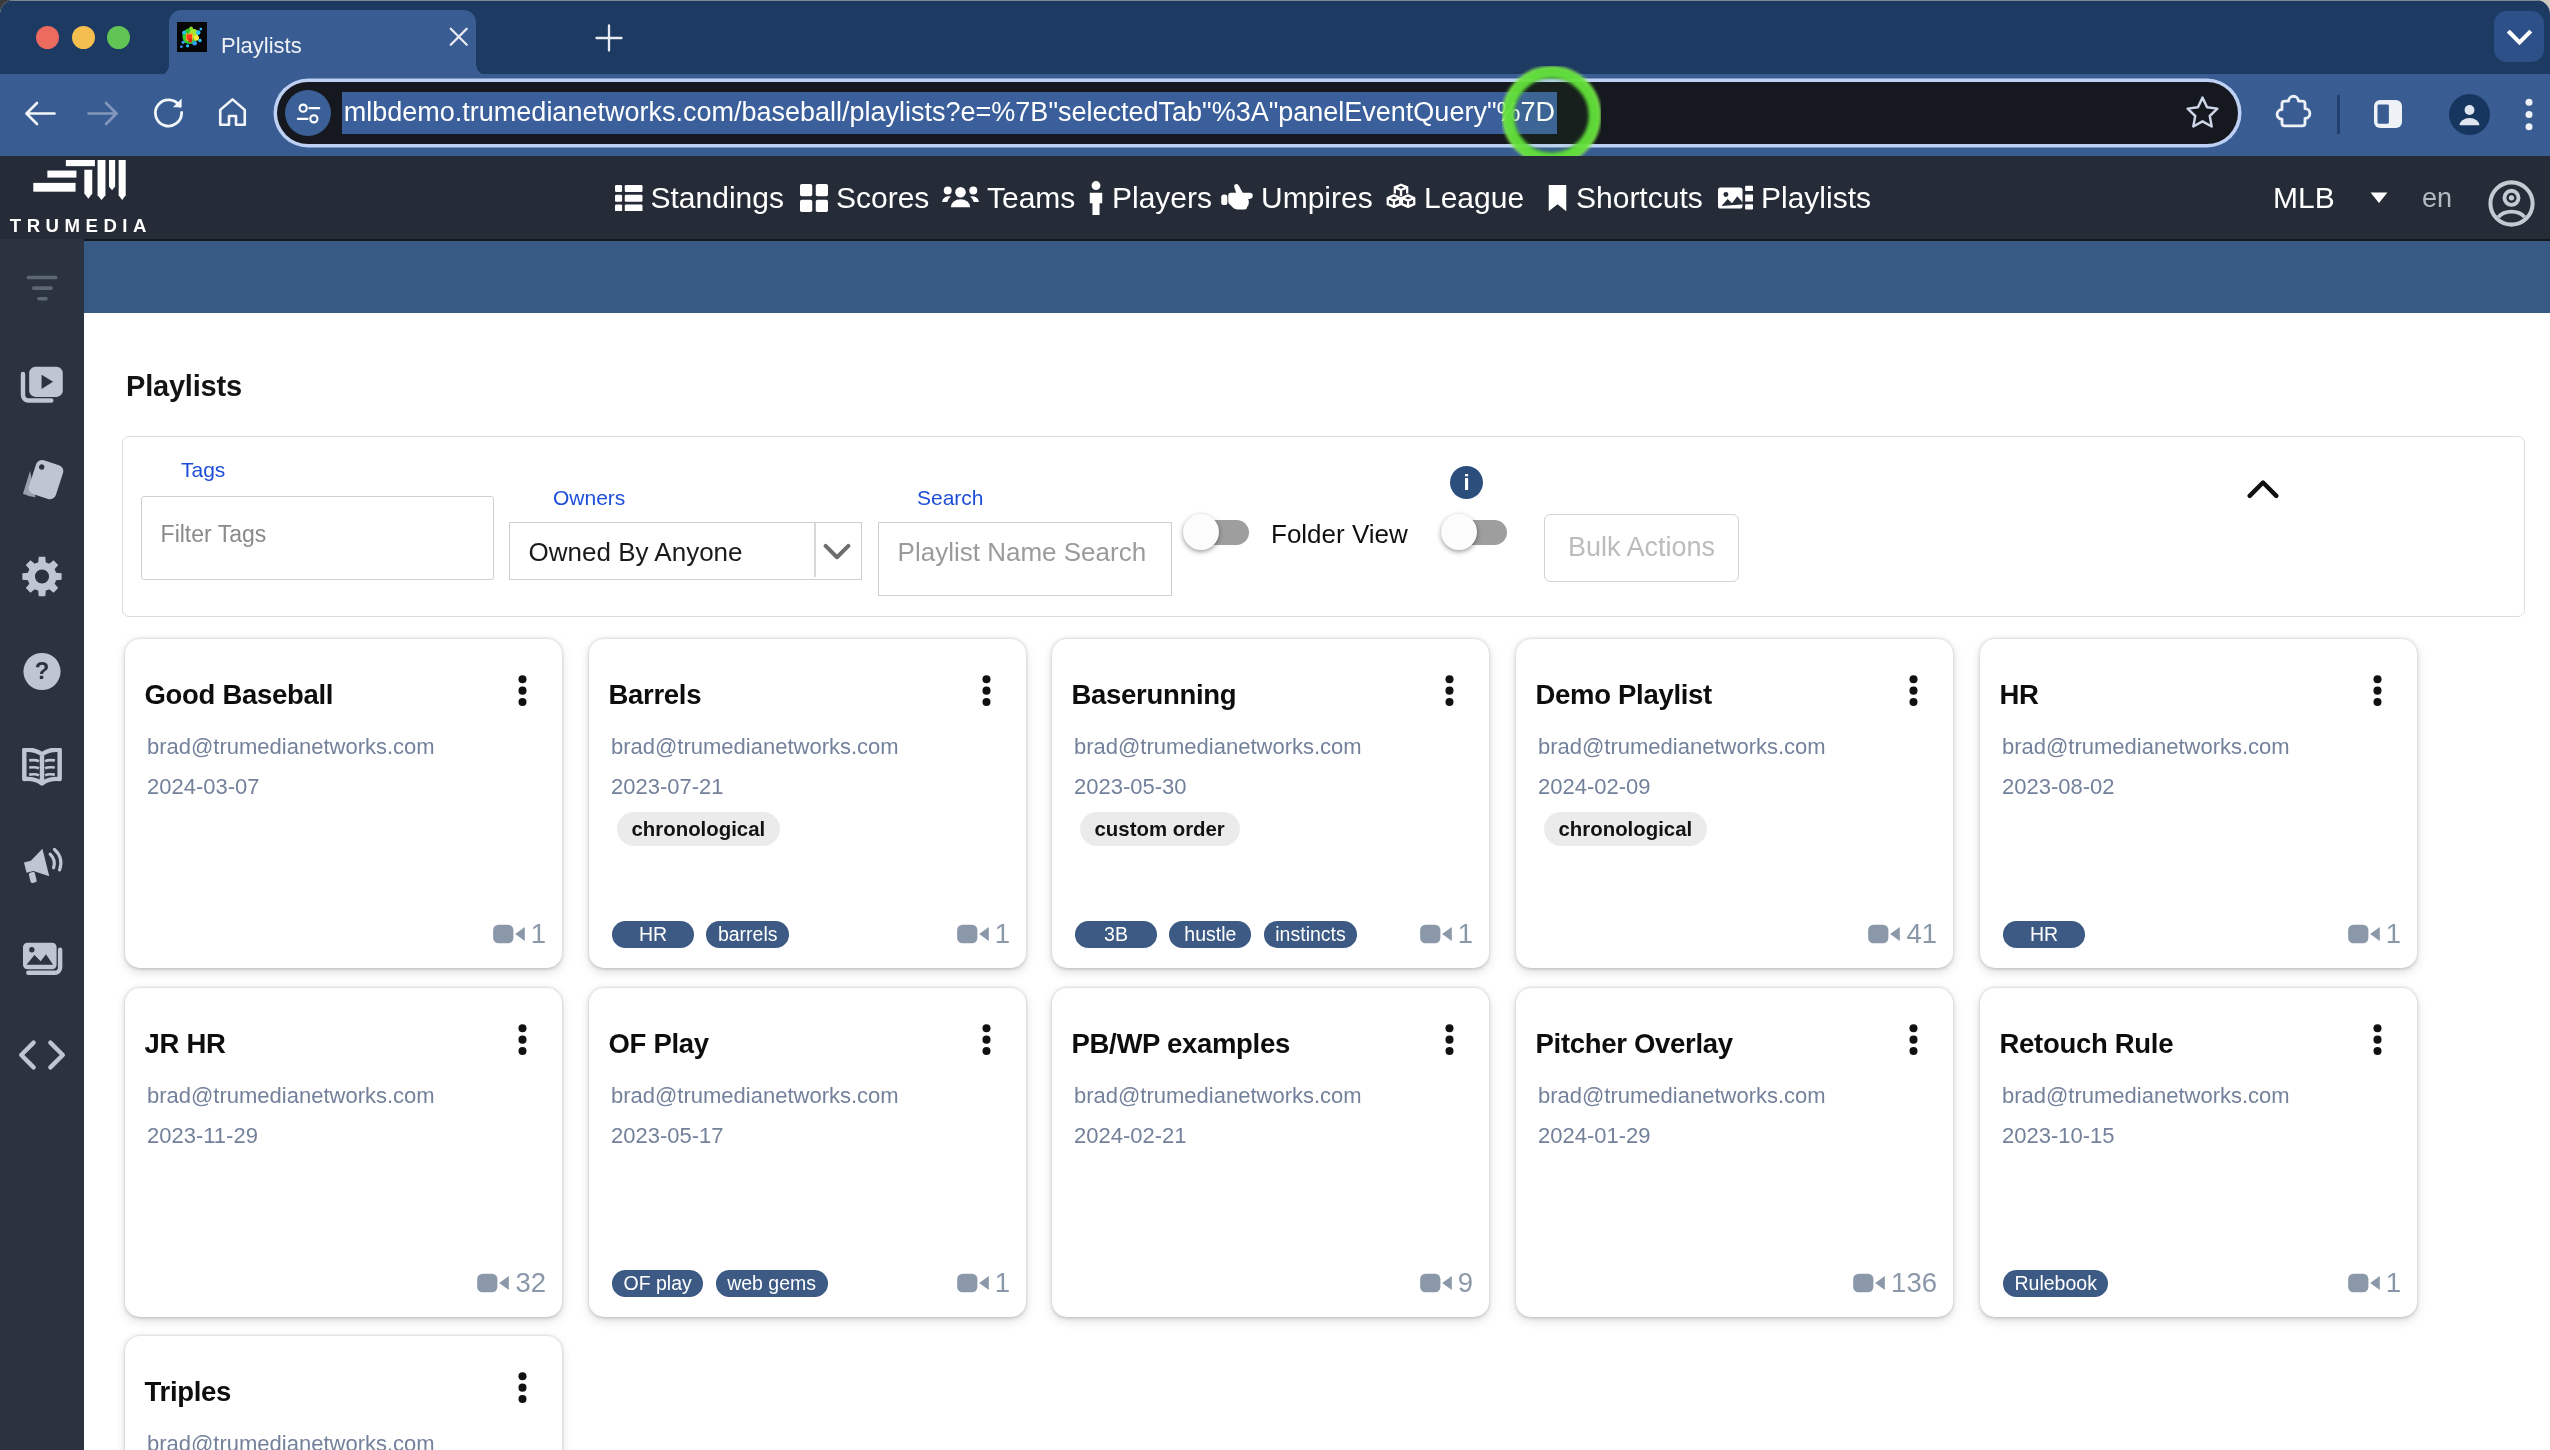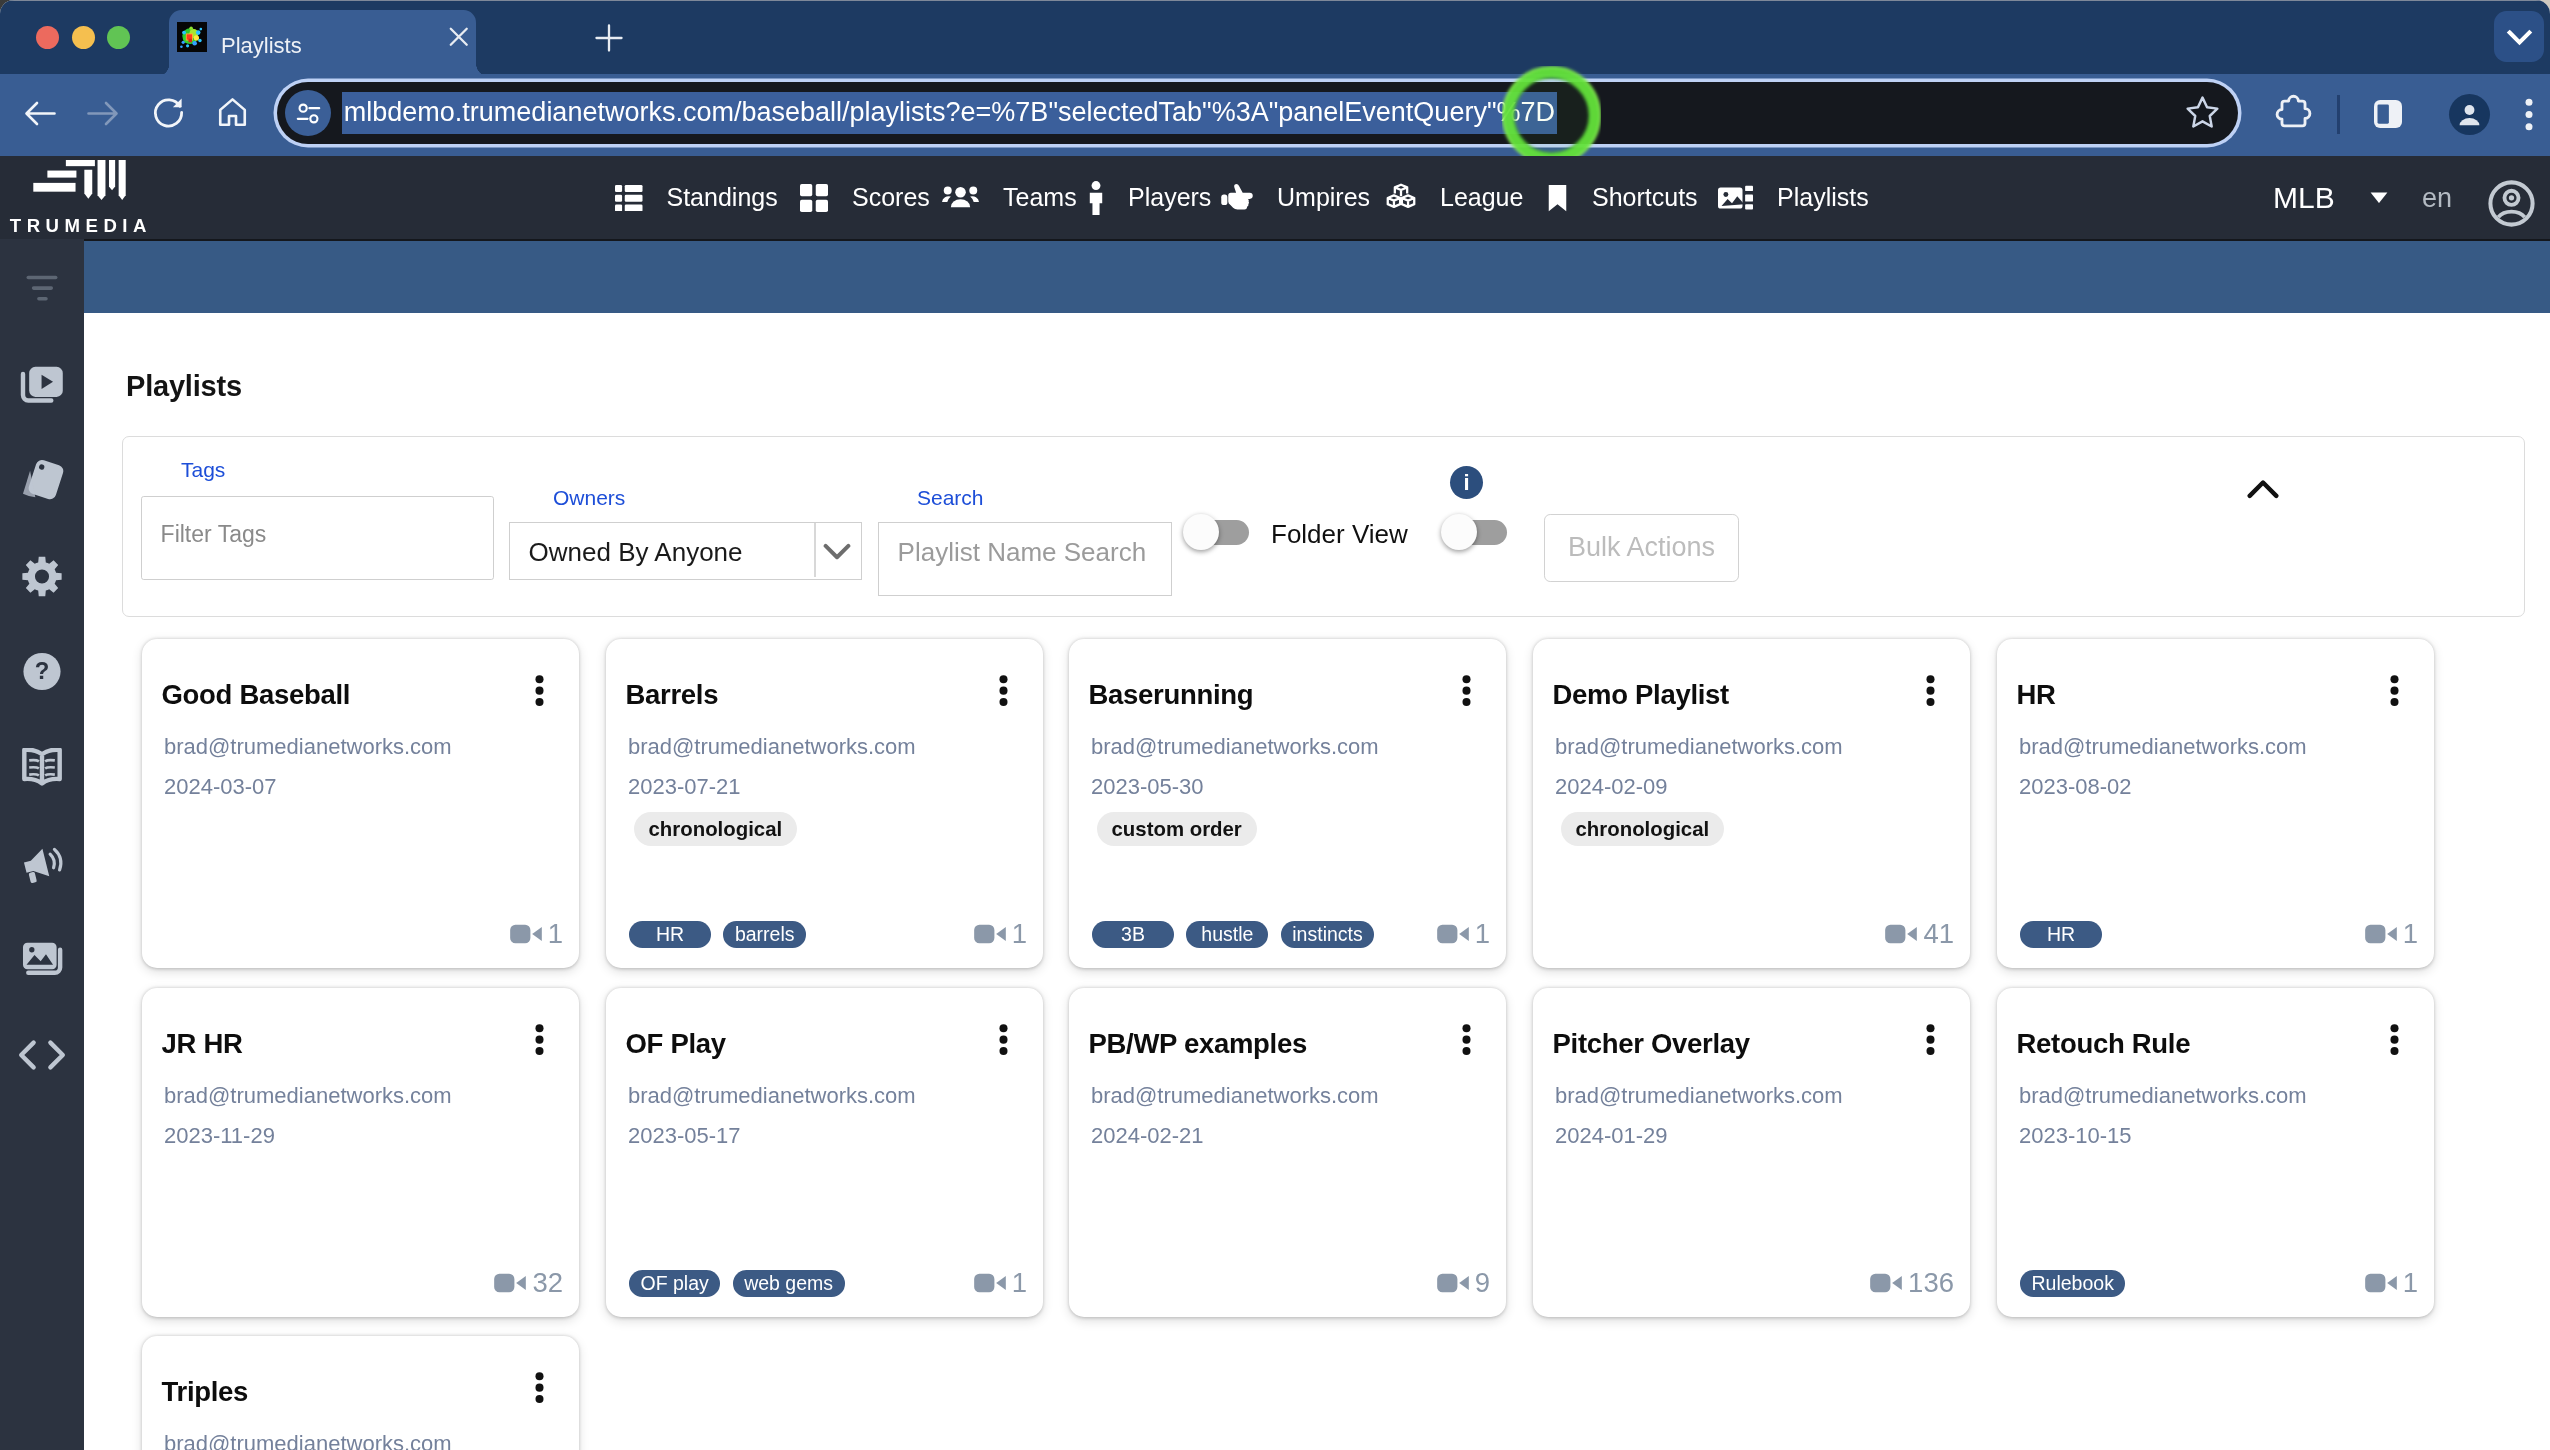--- a/index.html
+++ b/index.html
@@ -22,21 +22,21 @@
   #urlbar { position:absolute; left:277px; top:8px; width:1961px; height:62px; background:#15181e;
             border-radius:31px; box-shadow:0 0 0 3.5px #bed1f5; }
   #urlchip { position:absolute; left:8px; top:8px; width:46px; height:46px; border-radius:50%; background:#3b5f97; }
   #urltext { position:absolute; left:65px; top:15px; font-size:27px; color:#fff; letter-spacing:0px; white-space:pre; }
   #urltext .sel { background:#3b5f9b; padding:5.3px 1.8px 7px 1.8px; }
   
   #navbar { position:absolute; left:0; top:156px; width:2550px; height:83px; background:#262c37; }
   #searchbox { position:absolute; left:191px; top:14px; width:390px; height:62px; background:#f1f2f3;
                border:2.7px solid #14161a; border-radius:9px; }
   #searchbox span { position:absolute; left:47px; top:14px; font-size:25px; color:#9aa0a6; }
-  .navitem { position:absolute; top:0; height:83px; display:flex; align-items:center; gap:24px; color:#fff; font-size:25px; }
+  .navitem { position:absolute; top:0; height:83px; display:flex; align-items:center; gap:8px; color:#fff; font-size:30px; }
   #mlb { position:absolute; left:2273px; top:0; height:83px; display:flex; align-items:center; gap:35px; color:#fff; font-size:30px; }
   #lang { position:absolute; left:2422px; top:27px; font-size:27px; color:#b3bac2; }
   
   #page { position:absolute; left:0; top:239px; width:2550px; height:1211px; background:#fff; }
   #sidebar { position:absolute; left:0; top:0; width:84px; height:1211px; background:#2c3340; }
   .sicon { position:absolute; left:0; width:84px; text-align:center; }
   #band { position:absolute; left:84px; top:0; width:2466px; height:74px; background:#375a85; border-top:2.7px solid #14171c; }
   #main { position:absolute; left:84px; top:74px; width:2466px; height:1137px; }
   h1.pagetitle { position:absolute; left:42px; top:57px; font-size:29px; font-weight:bold; color:#141414; letter-spacing:-0.2px;}
   
@@ -53,21 +53,21 @@
   .switch .track { position:absolute; left:0; top:0; width:49px; height:25px; border-radius:12.4px; background:#9e9e9e; }
   .switch .knob { position:absolute; left:-17px; top:-5.8px; width:36px; height:36px; border-radius:50%; background:#fcfcfc;
                   box-shadow:0 1.8px 5.3px rgba(0,0,0,.4); }
   #folderlabel { position:absolute; left:1148px; top:82px; font-size:26px; color:#101010; }
   #infoicon { position:absolute; left:1327px; top:29px; width:33px; height:33px; border-radius:50%; background:#2c4e7d;
               color:#fff; font-size:22px; font-weight:bold; text-align:center; line-height:33px; }
   #bulk { position:absolute; left:1421px; top:77px; width:195px; height:68px; border:1.8px solid #d2d2d2; border-radius:6.2px;
           color:#bcbcbc; font-size:27px; text-align:center; line-height:65px; }
   
   .card { position:absolute; width:437px; height:329px; background:#fff; border-radius:15px;
-          box-shadow:0 0.9px 3.5px rgba(0,0,0,.20), 0 3.5px 10.6px rgba(0,0,0,.13);margin-left:17px; }
+          box-shadow:0 0.9px 3.5px rgba(0,0,0,.20), 0 3.5px 10.6px rgba(0,0,0,.13); }
   .card .ct { position:absolute; left:19.5px; top:40px; font-size:27.5px; font-weight:bold; color:#0d0d0d; letter-spacing:-0.3px; }
   .card .email { position:absolute; left:22px; top:95px; font-size:22px; color:#74819b; }
   .card .date  { position:absolute; left:22px; top:135px; font-size:22px; color:#74819b; }
   .card .chip { position:absolute; left:27.5px; top:173px; height:34px; border-radius:17px; background:#ebebeb;
                 color:#121212; font-weight:bold; font-size:20.4px; line-height:34px; padding:0 15px; }
   .card .tags { position:absolute; left:23px; bottom:20.4px; display:flex; gap:12.4px; }
   .card .tag { height:27px; line-height:26px; border-radius:13.3px; background:#3c5a84; color:#fff; font-size:19.5px; padding:0 11.5px; min-width:82px; text-align:center; }
   .card .count { position:absolute; right:16px; bottom:18px; color:#8b98a9; font-size:27.5px; display:flex; align-items:center; gap:6.2px; }
   .kebab { position:absolute; left:387px; top:34px; }
 </style>

